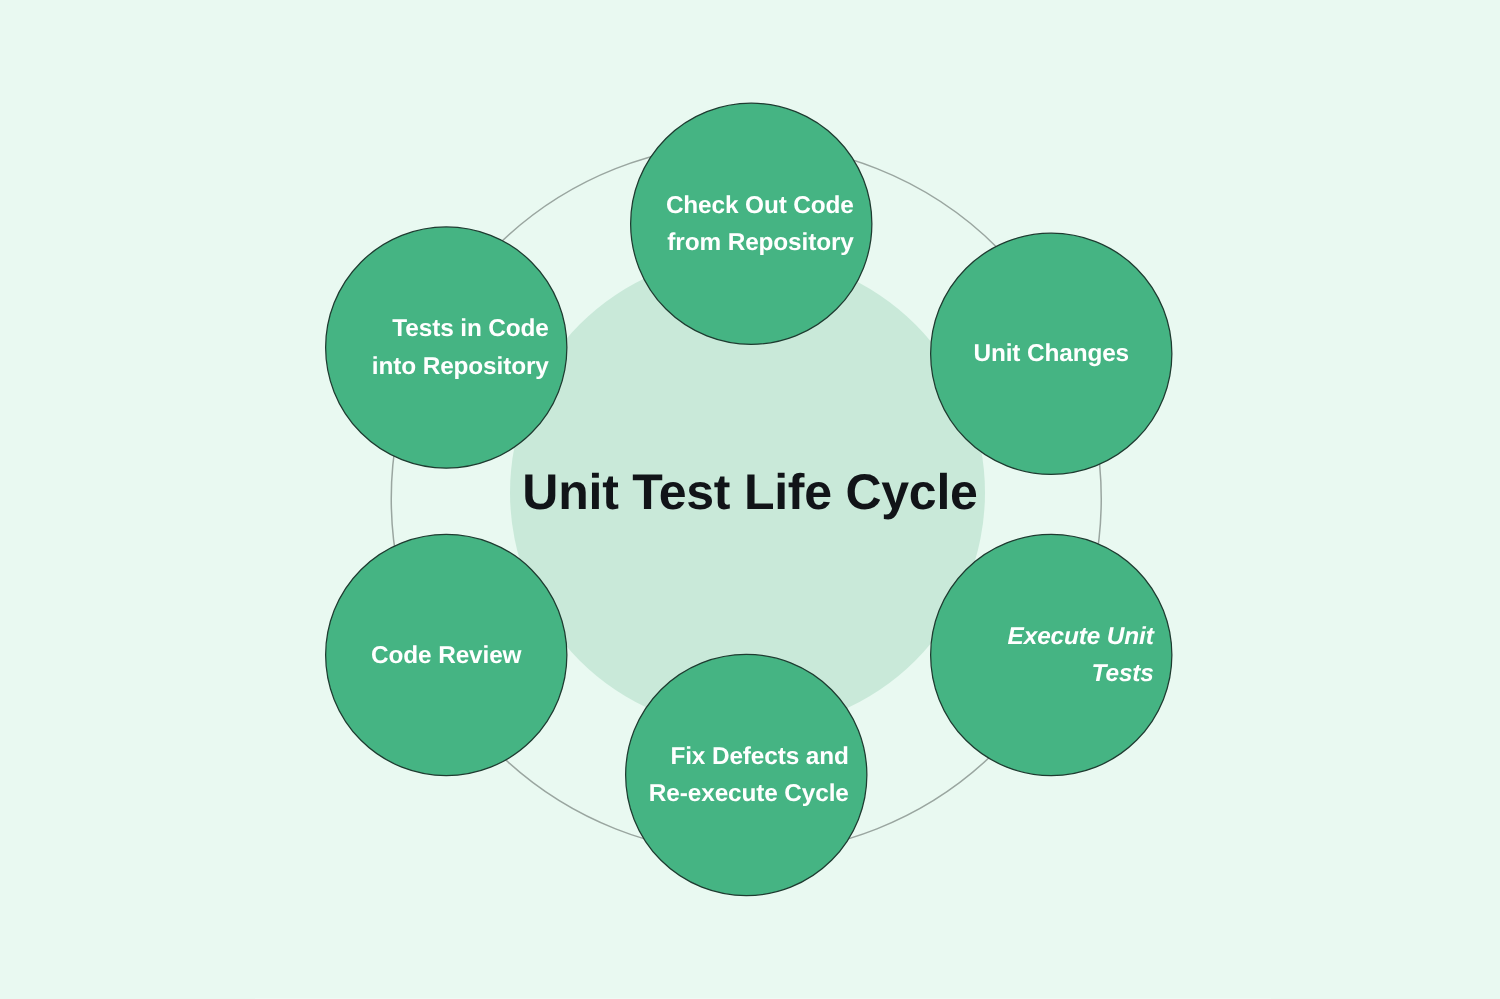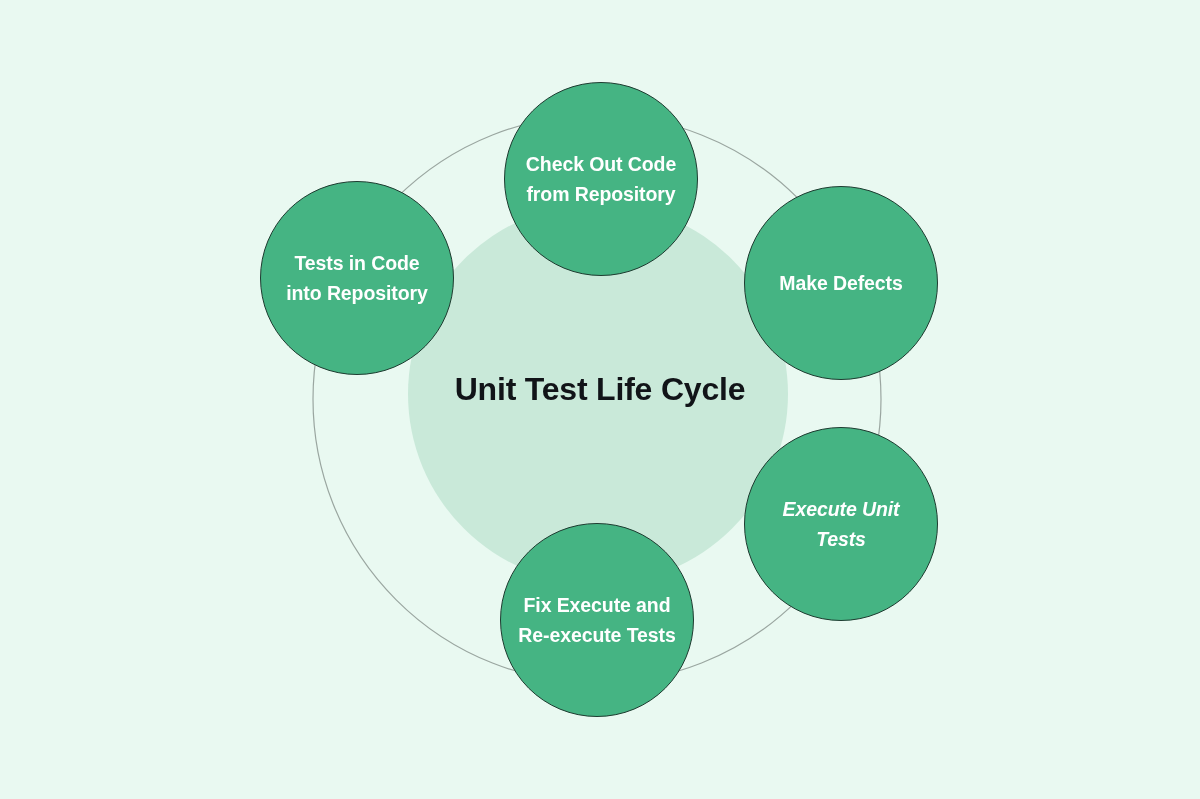--- a/index.html
+++ b/index.html
@@ -33,38 +33,38 @@
     height: 380px;
     border-radius: 50%;
     background: #c9e9d9;
   }
   .center-title {
     position: absolute;
     left: 330px;
     top: 370px;
     width: 540px;
     text-align: center;
-    font-size: 32px;
+    font-size: 40px;
     font-weight: bold;
     color: #111418;
     letter-spacing: -0.2px;
     line-height: 1.2;
   }
   .node {
     position: absolute;
     width: 194px;
     height: 194px;
     border-radius: 50%;
     background: #45b483;
     border: 1.6px solid #1e3b30;
     box-sizing: border-box;
     display: flex;
     align-items: center;
     justify-content: center;
-    text-align: center;
+    text-align: right;
   }
   .node-label {
     color: #ffffff;
     font-size: 19.5px;
     font-weight: bold;
     line-height: 1.56;
     padding: 0 14px;
     letter-spacing: -0.1px;
   }
   
@@ -86,29 +86,32 @@
 
   <div class="inner-disc"></div>
 
   <div class="center-title">Unit Test Life Cycle</div>
 
   <div class="node node-0">
     <span class="node-label">Check Out Code from Repository</span>
   </div>
 
   <div class="node node-1">
-    <span class="node-label">Make Defects</span>
+    <span class="node-label">Unit Changes</span>
   </div>
 
   <div class="node node-2">
     <span class="node-label">Execute Unit Tests</span>
   </div>
 
   <div class="node node-3">
-    <span class="node-label">Fix Execute and Re-execute Tests</span>
+    <span class="node-label">Fix Defects and Re-execute Cycle</span>
   </div>
 
+  <div class="node node-4">
+    <span class="node-label">Code Review</span>
+  </div>
 
   <div class="node node-5">
     <span class="node-label">Tests in Code into Repository</span>
   </div>
 
 </div>
 
 </body></html>

